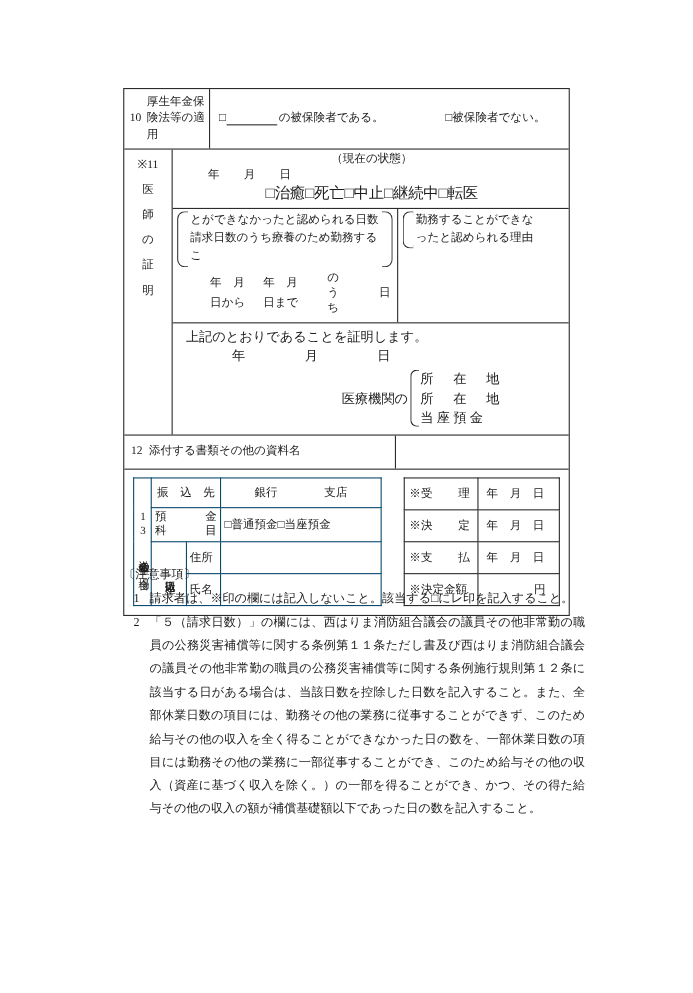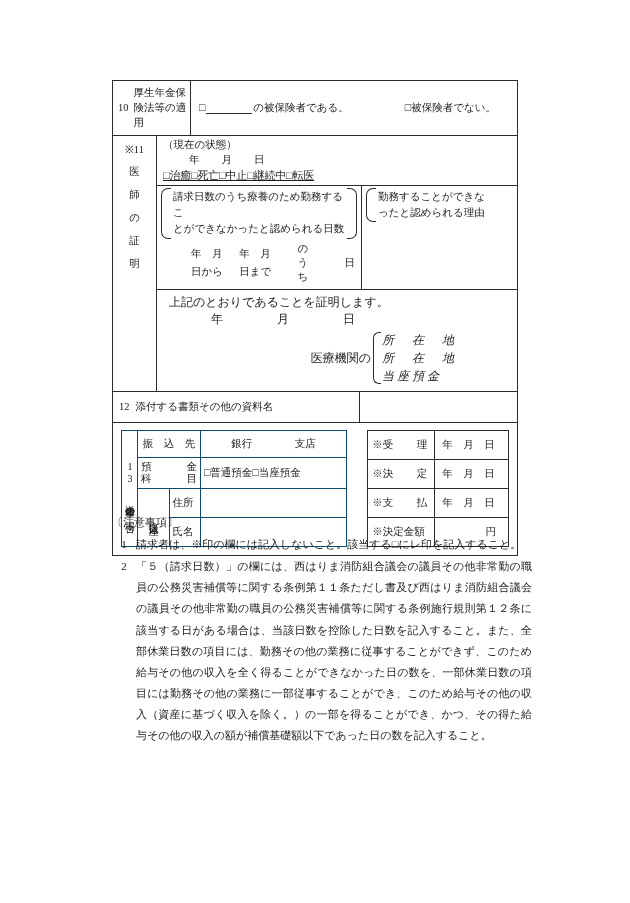--- a/index.html
+++ b/index.html
@@ -91,21 +91,21 @@
 
   .sub-label { font-size: 10.5px; }
   .state-cell { padding: 2px 4px 2px 6px; }
   .state-dates {
     display: flex;
     gap: 22px;
     padding-left: 26px;
     font-size: 10.5px;
     margin-top: 1px;
   }
-  .state-checks { font-size: 11px; letter-spacing: -0.2px; margin-top: 1px; text-decoration: underline; }
+  .state-checks { font-size: 14px; letter-spacing: -0.2px; margin-top: 1px; }
 
   
   .brk {
     position: relative;
     padding: 3px 16px 3px 16px;
     font-size: 10.5px;
     line-height: 1.55;
   }
   .brk .brk-l, .brk .brk-r {
     position: absolute;
@@ -154,21 +154,21 @@
     line-height: 1.5;
   }
   .cert-brace .cb-l {
     position: absolute;
     left: 0; top: 1px; bottom: 1px;
     width: 7px;
     border: 1px solid #2b2b2b;
     border-right: none;
     border-radius: 6px 0 0 6px;
   }
-  .sp2 { letter-spacing: 3px; font-style: italic; }
+  .sp2 { letter-spacing: 3px; }
 
   
   .sec12-label {
     flex: 0 0 247px;
     min-height: 30px;
     display: flex;
     align-items: center;
     padding-left: 6px;
   }
   .sec12-label .n { padding-right: 6px; }
@@ -287,38 +287,38 @@
         <span class="vchar">医</span>
         <span class="vchar">師</span>
         <span class="vchar">の</span>
         <span class="vchar">証</span>
         <span class="vchar">明</span>
       </div>
 
       <div class="sec11-main">
 
         <div class="row bb">
-          <div class="cell diag-r state-cell" style="min-height:44px;">
+          <div class="cell diag-r state-cell" style="min-height:44px;text-align:center;">
             <div class="sub-label">（現在の状態）</div>
             <div class="state-dates">
               <span>年</span>
               <span>月</span>
               <span>日</span>
             </div>
             <div class="state-checks">□治癒□死亡□中止□継続中□転医</div>
           </div>
         </div>
 
         <div class="row bb">
           <div class="cell br diag-l" style="padding:0;">
             <div class="brk">
               <span class="brk-l"></span>
               <span class="brk-r"></span>
+              <div>とができなかったと認められる日数</div>
               <div>請求日数のうち療養のため勤務するこ</div>
-              <div>とができなかったと認められる日数</div>
             </div>
             <div class="days-area">
               <div class="days-from">
                 <span>年　月　日から</span>
                 <span>年　月　日まで</span>
               </div>
               <span class="days-uchi">のうち</span>
               <span class="days-nichi">日</span>
             </div>
           </div>

